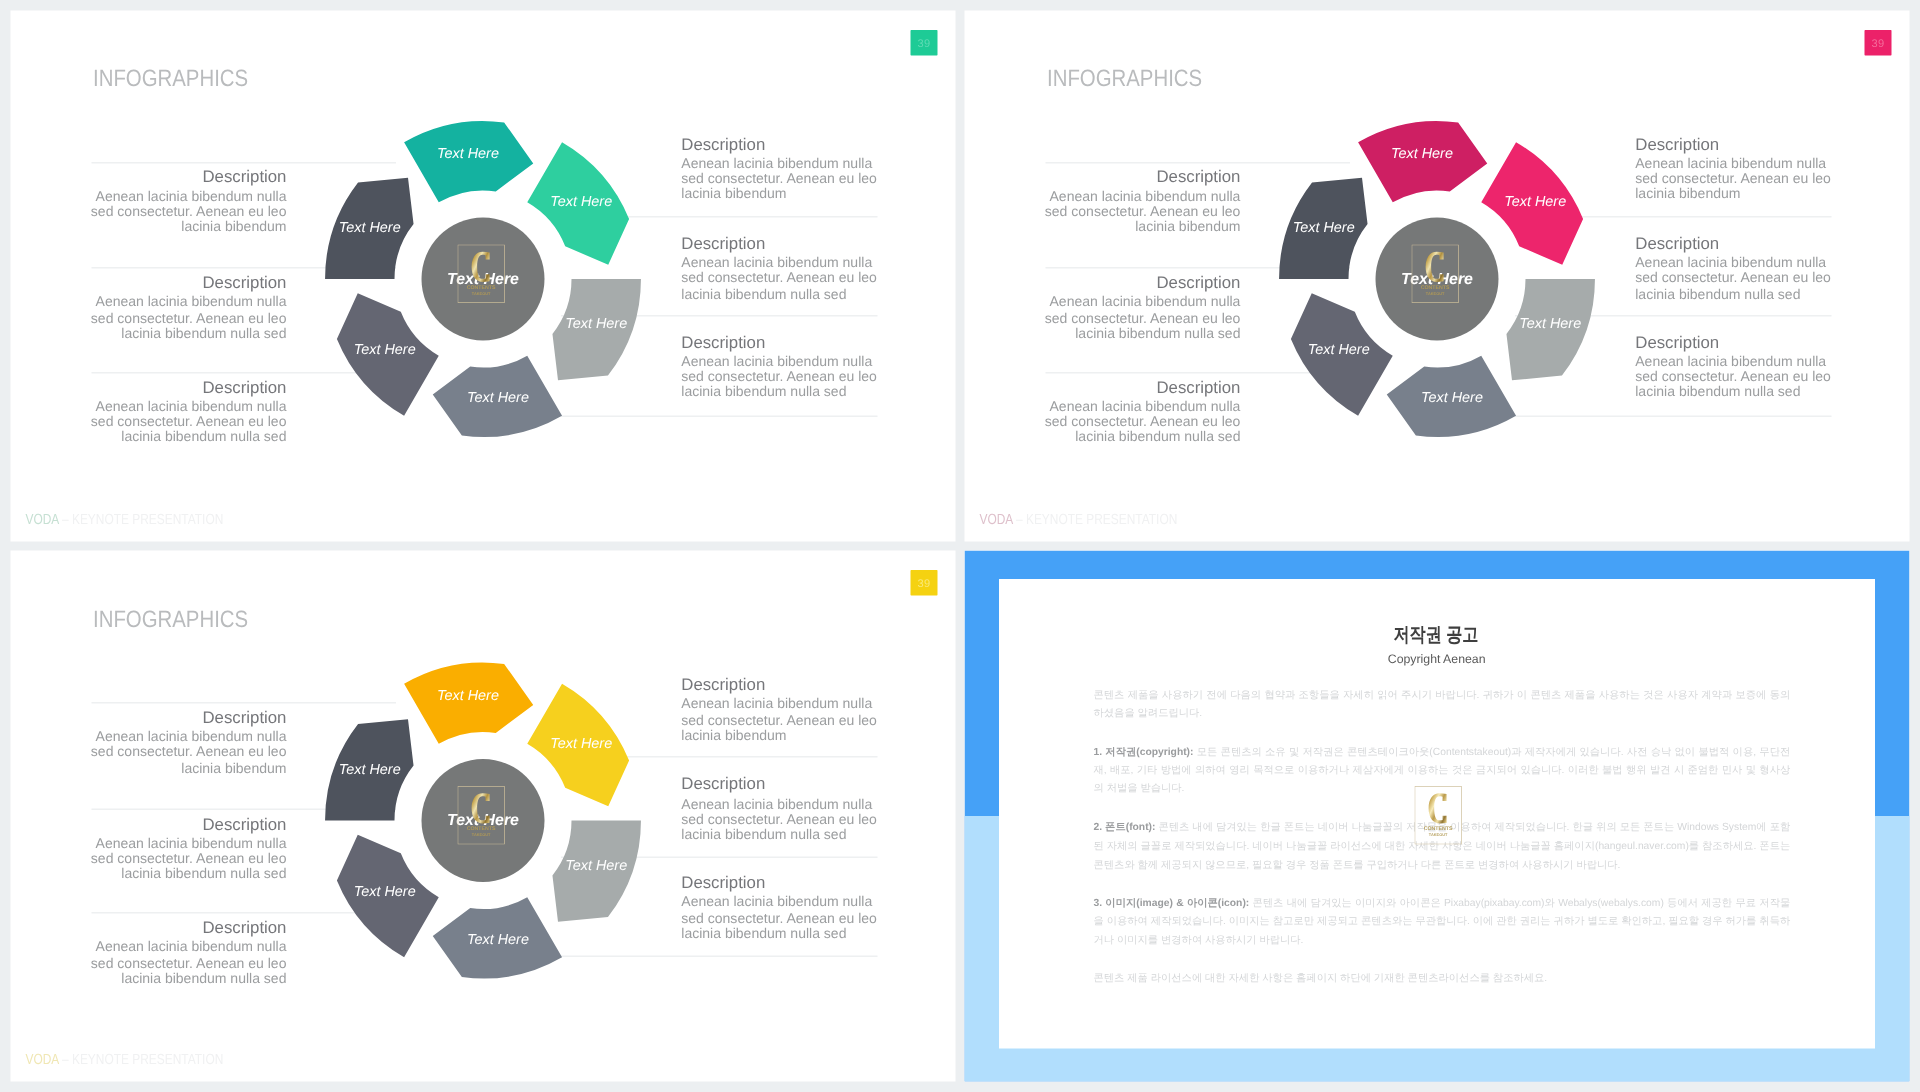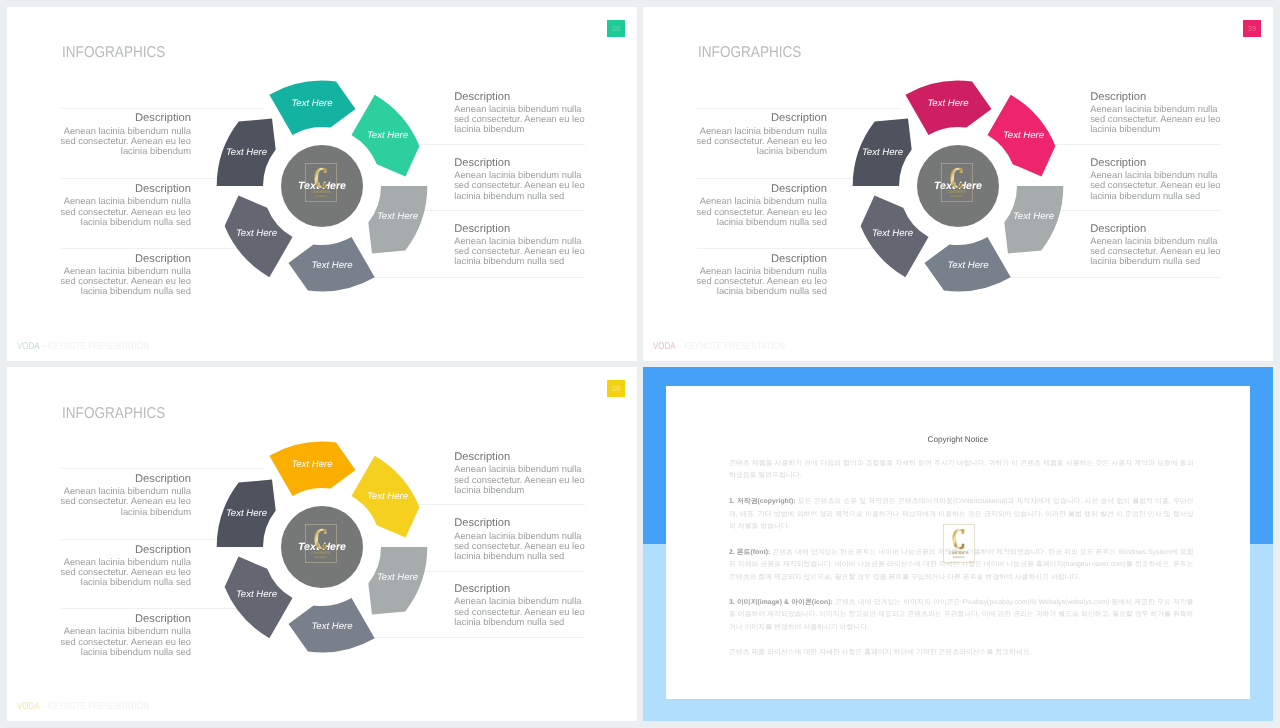--- a/index.html
+++ b/index.html
@@ -333,21 +333,22 @@
           <path fill="url(#goldgrad2)" d="M21.4 5.3L21.4 10L18.7 10L18.7 7.2C18 7 17.3 6.9 16.6 6.9C14.3 6.9 13.1 9.6 13.1 14.8C13.1 20.2 14.3 22.9 16.6 22.9C17.3 22.9 18 22.8 18.7 22.6L18.7 19.8L21.4 19.8L21.4 24.5C19.8 24.8 18.3 25 16.8 25C12.2 25 9.4 21.1 9.4 14.9C9.4 8.7 12.2 4.8 16.8 4.8C18.3 4.8 19.8 5 21.4 5.3Z"></path>
           <text x="15.75" y="29.6" text-anchor="middle" font-size="3.5" class="wm-cap">CONTENTS</text>
           <text x="15.75" y="33.6" text-anchor="middle" font-size="2.6" class="wm-cap">TAKEOUT</text>
         </svg>
       </div>
     </div>
     <div class="slide">
       <div class="cp-band" style="background: rgb(69, 161, 247);"></div>
       <div class="cp-band-lower" style="background: rgb(177, 222, 253);"></div>
       <div class="cp-card">
-        <div class="cp-sub">Copyright Notice</div>
+        <div class="cp-title"><span>저작권 공고</span></div>
+        <div class="cp-sub">Copyright Aenean</div>
         <div class="cp-body">
           <p>콘텐츠 제품을 사용하기 전에 다음의 협약과 조항들을 자세히 읽어 주시기 바랍니다. 귀하가 이 콘텐츠 제품을 사용하는 것은 사용자 계약과 보증에 동의하셨음을 알려드립니다.</p>
           <p><b>1. 저작권(copyright):</b> 모든 콘텐츠의 소유 및 저작권은 콘텐츠테이크아웃(Contentstakeout)과 제작자에게 있습니다. 사전 승낙 없이 불법적 이용, 무단전재, 배포, 기타 방법에 의하여 영리 목적으로 이용하거나 제삼자에게 이용하는 것은 금지되어 있습니다. 이러한 불법 행위 발견 시 준엄한 민사 및 형사상의 처벌을 받습니다.</p>
           <p><b>2. 폰트(font):</b> 콘텐츠 내에 담겨있는 한글 폰트는 네이버 나눔글꼴의 저작물을 이용하여 제작되었습니다. 한글 위의 모든 폰트는 Windows System에 포함된 자체의 글꼴로 제작되었습니다. 네이버 나눔글꼴 라이선스에 대한 자세한 사항은 네이버 나눔글꼴 홈페이지(hangeul.naver.com)를 참조하세요. 폰트는 콘텐츠와 함께 제공되지 않으므로, 필요할 경우 정품 폰트를 구입하거나 다른 폰트로 변경하여 사용하시기 바랍니다.</p>
           <p><b>3. 이미지(image) &amp; 아이콘(icon):</b> 콘텐츠 내에 담겨있는 이미지와 아이콘은 Pixabay(pixabay.com)와 Webalys(webalys.com) 등에서 제공한 무료 저작물을 이용하여 제작되었습니다. 이미지는 참고로만 제공되고 콘텐츠와는 무관합니다. 이에 관한 권리는 귀하가 별도로 확인하고, 필요할 경우 허가를 취득하거나 이미지를 변경하여 사용하시기 바랍니다.</p>
           <p>콘텐츠 제품 라이선스에 대한 자세한 사항은 홈페이지 하단에 기재한 콘텐츠라이선스를 참조하세요.</p>
         </div>
       </div>
       <div class="watermark" style="opacity: 0.92; left: 300.7px; top: 157px;">
         <svg width="31.5" height="39" viewBox="0 0 31.5 39">

